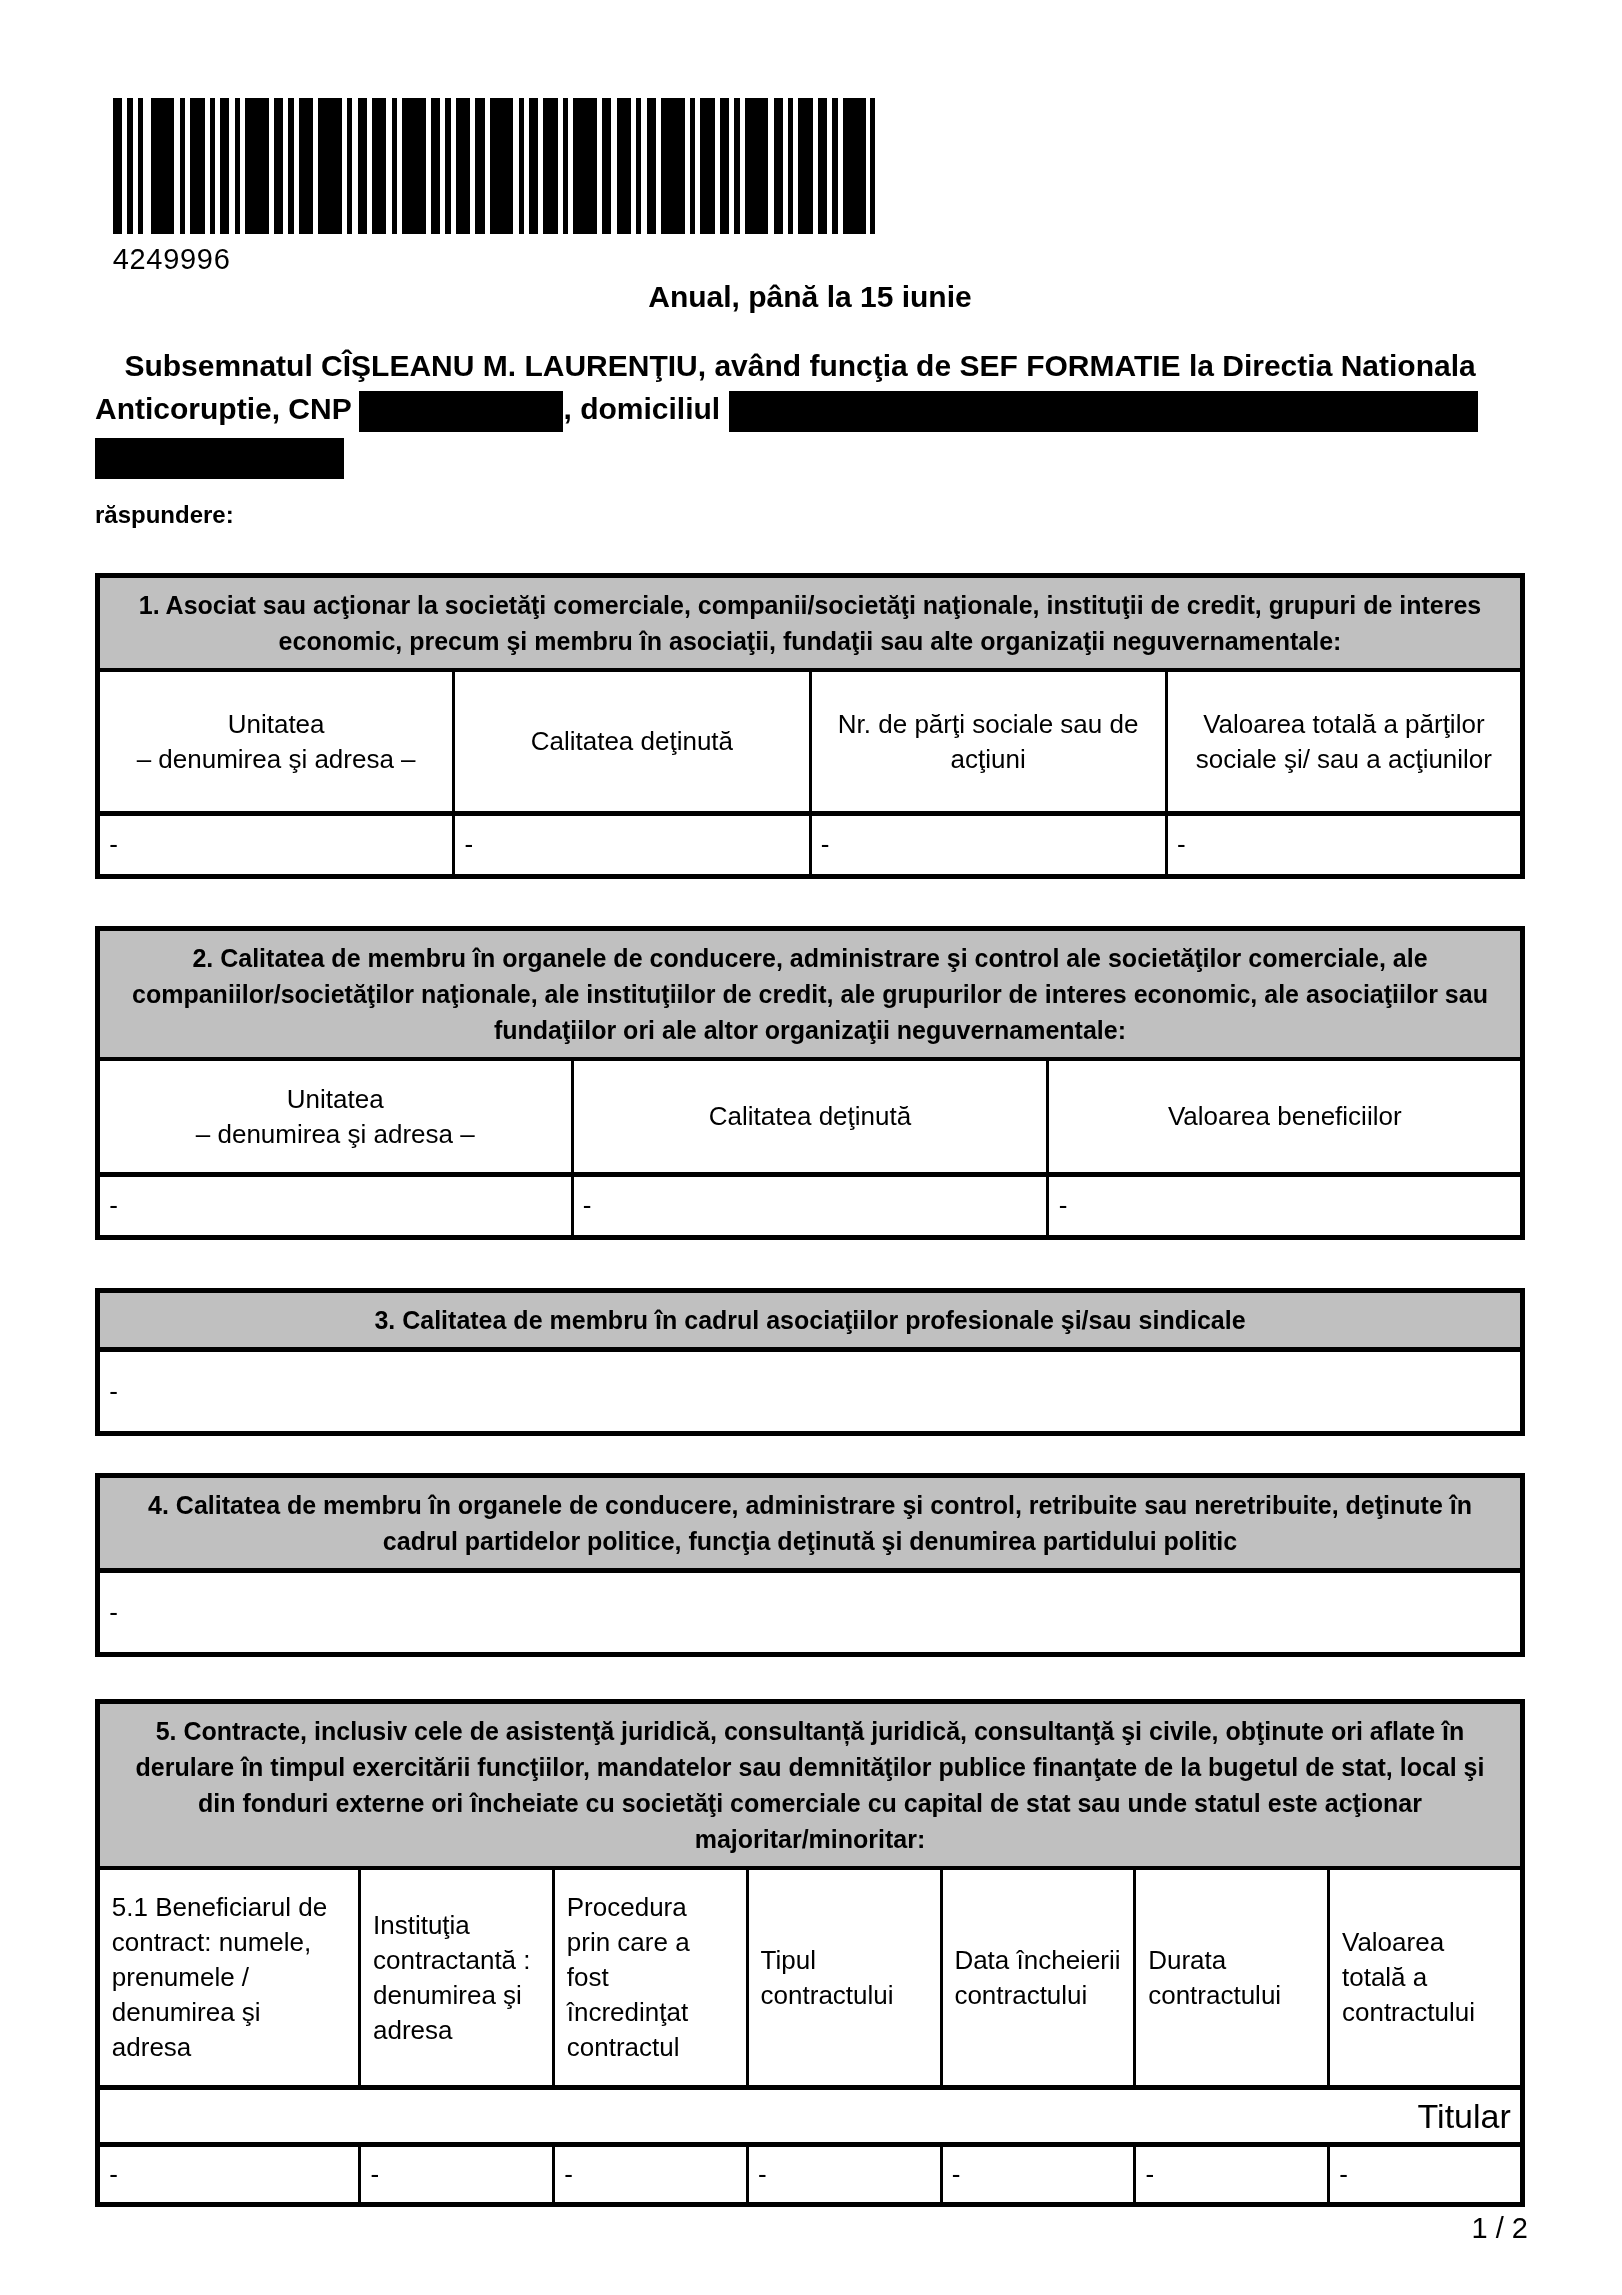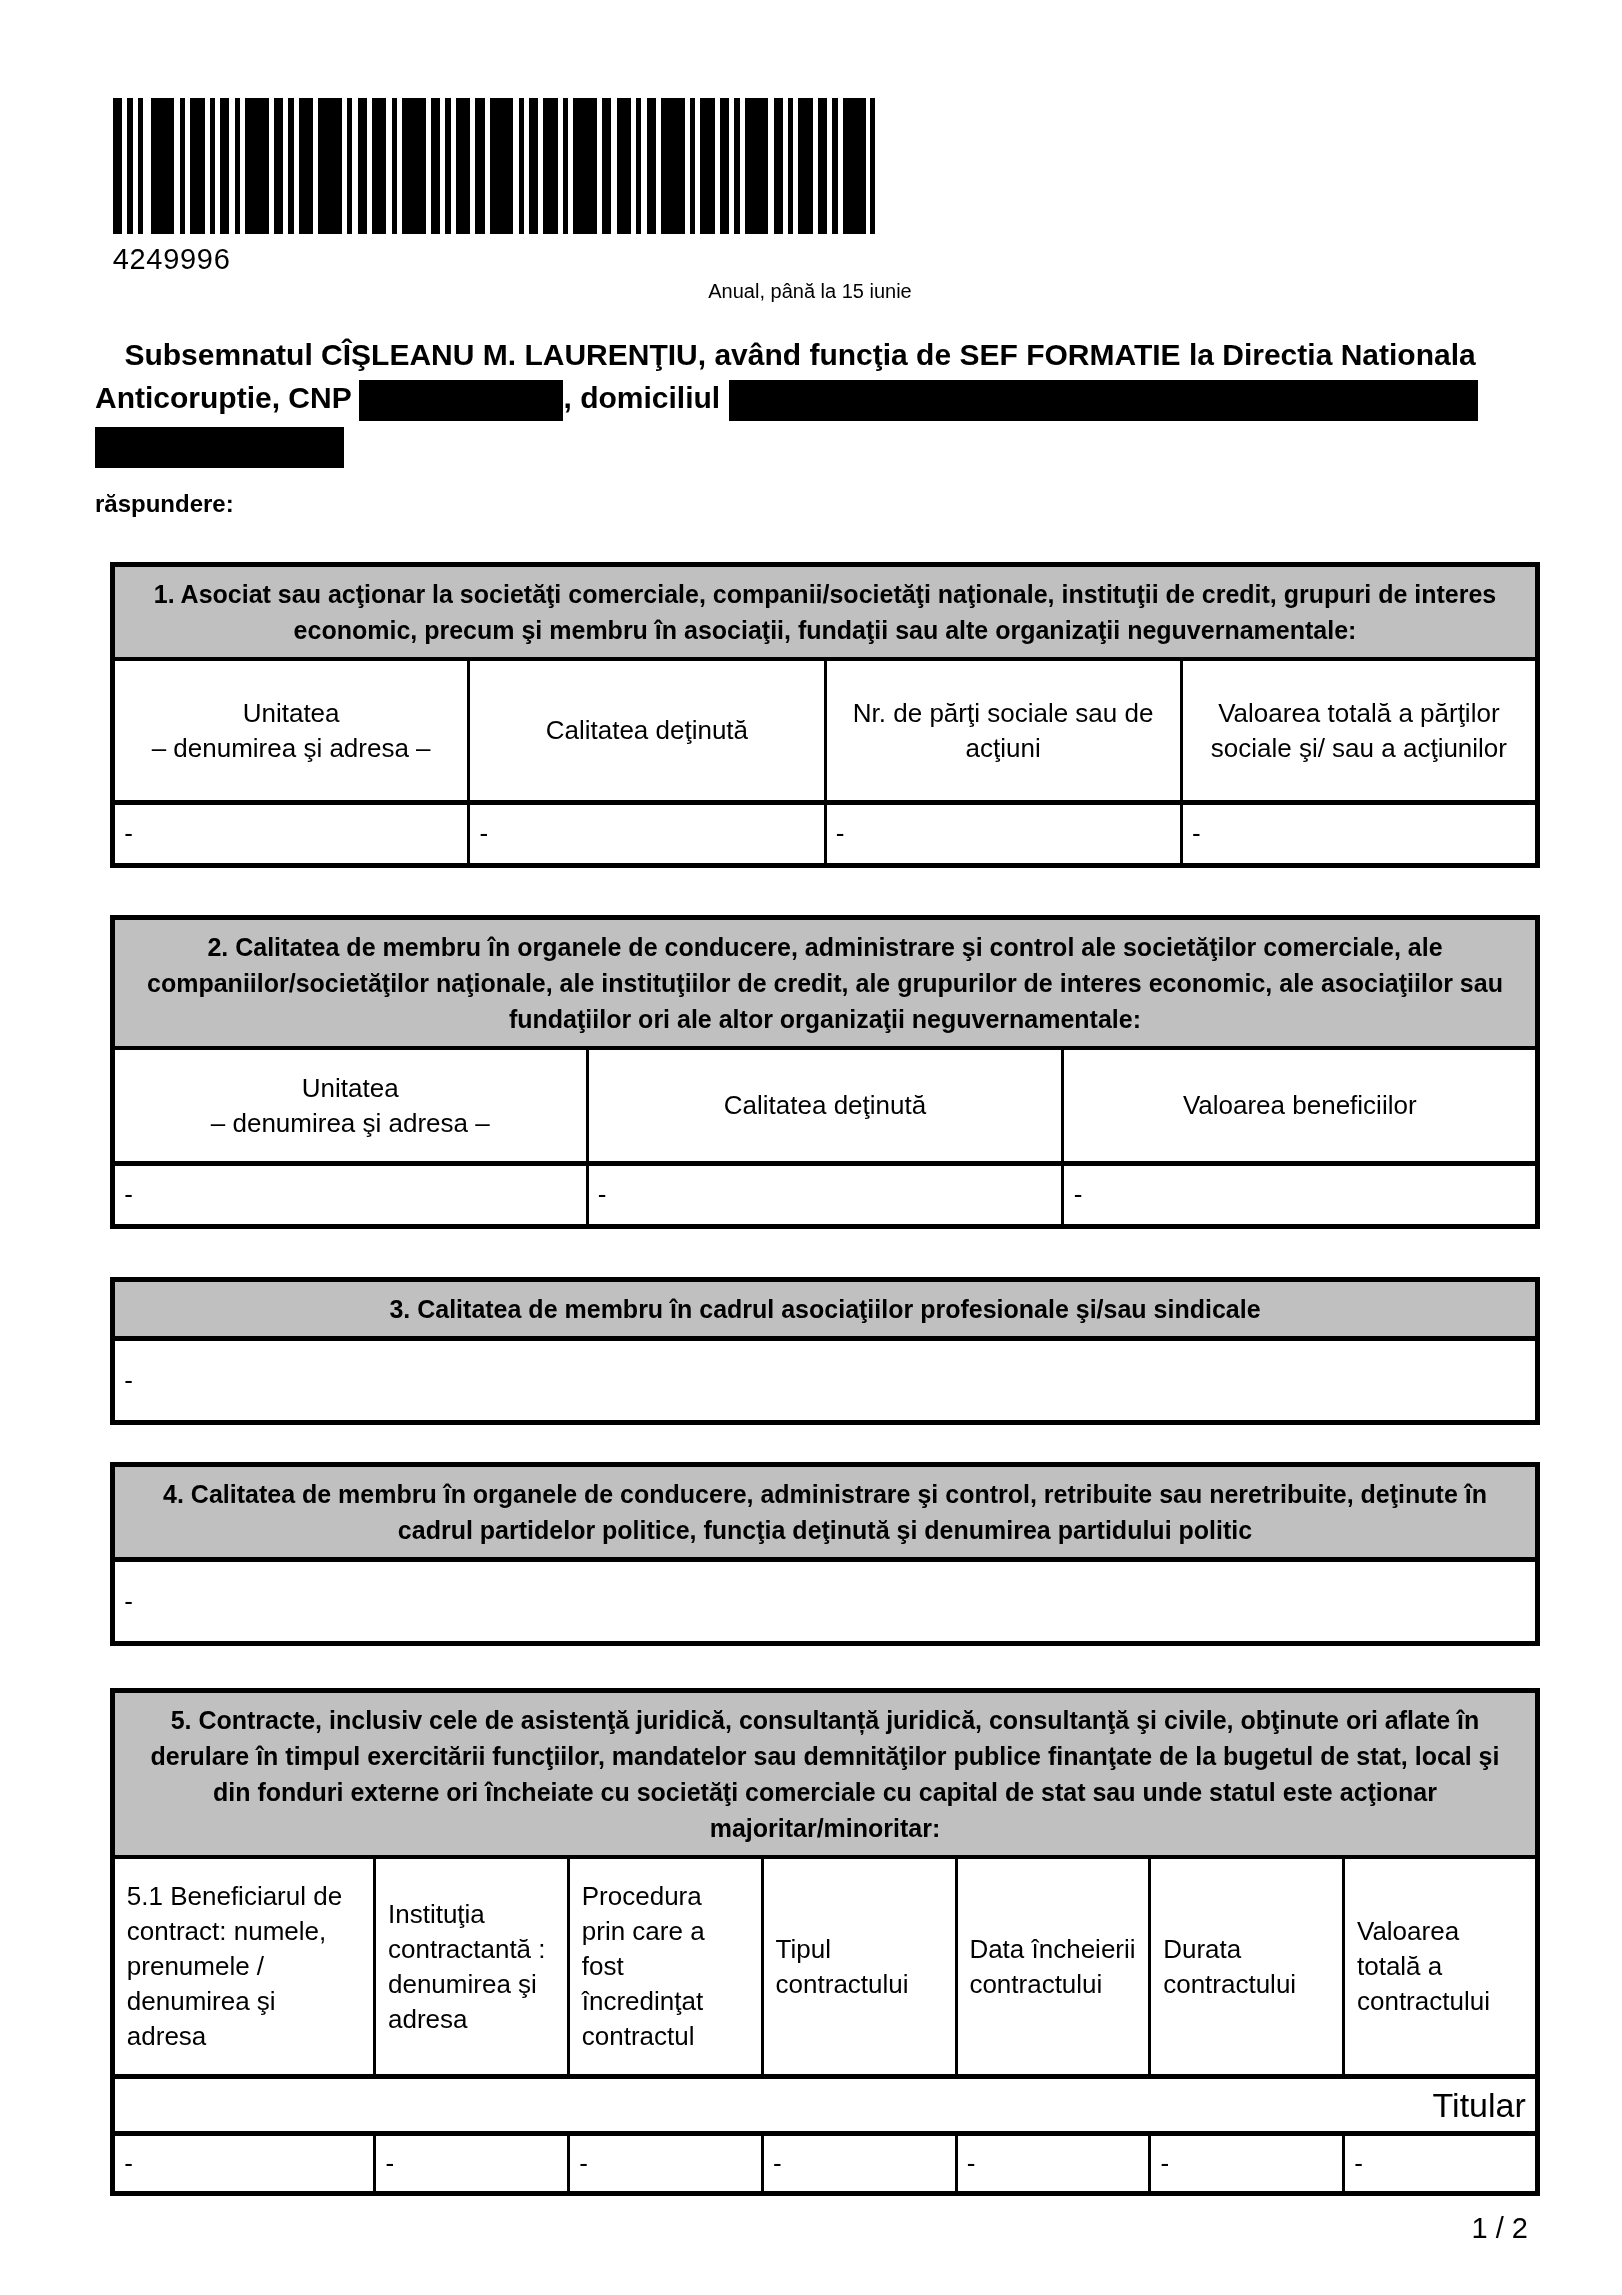--- a/index.html
+++ b/index.html
@@ -14,35 +14,35 @@
   }
   .content { position:absolute; left:95px; top:0; width:1430px; }
 
   
   .barcode-wrap { margin:98px 0 0 17.7px; width:762px; }
   .barcode-svg { display:block; width:762px; height:136px; }
   .barcode-number { font-size:29px; margin-top:9.2px; letter-spacing:0.7px; }
 
   
   .title { text-align:center; font-weight:bold; font-size:37px; margin-top:19.6px; }
-  .subtitle { text-align:center; font-weight:normal; font-size:20px; margin-top:3.9px; }
+  .subtitle { text-align:center; font-weight:bold; font-size:30px; margin-top:3.9px; }
 
   
   .intro { margin-top:30px; font-weight:bold; font-size:30px; line-height:43px; }
   .intro .line { white-space:nowrap; }
   .intro .indent { display:inline-block; width:29.4px; }
   .redaction { display:inline-block; background:#000; height:41px; vertical-align:middle; }
   .redaction.cnp { width:204px; }
   .redaction.domicile { width:749px; }
   .redaction.domicile2 { width:249px; margin-top:6.5px; }
   .declaration { margin-top:14.4px; font-weight:bold; font-size:24px; line-height:41px; }
 
   
   table { width:100%; border-collapse:collapse; table-layout:fixed; }
-  table, td { border:3.3px solid #000;margin-left:15px; }
+  table, td { border:3.3px solid #000; }
   table { border-width:5.2px; }
   .sec-head td {
     background:#c0c0c0;
     font-weight:bold; font-size:25px; line-height:36px;
     text-align:center; padding:9.2px 26px;
     border-bottom-width:4.6px;
   }
   td.colhead { text-align:center; vertical-align:middle; font-size:26px; line-height:35px; padding:3.9px 15.7px; }
   tr.data td { border-top-width:5.2px; font-size:26px; padding:3.9px 9.2px; text-align:left; vertical-align:middle; }
   .t1 { margin-top:38px; }

